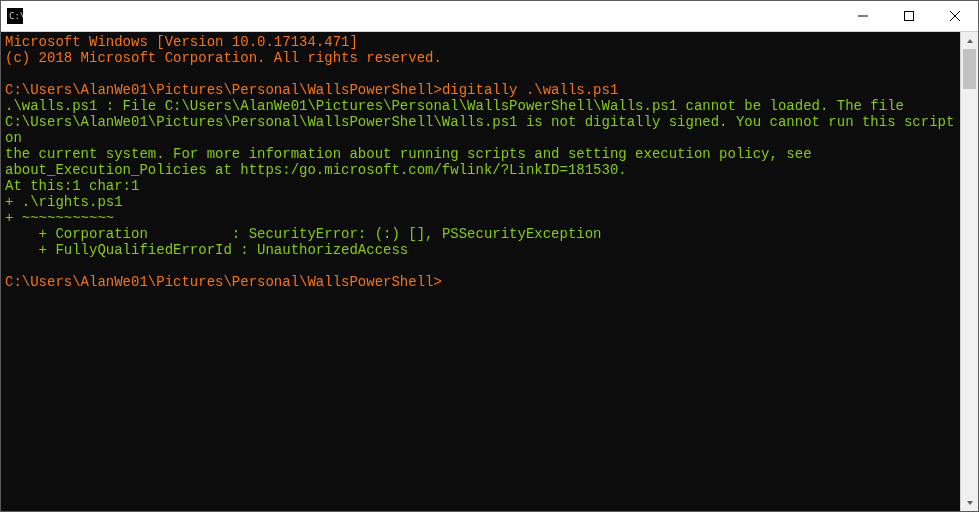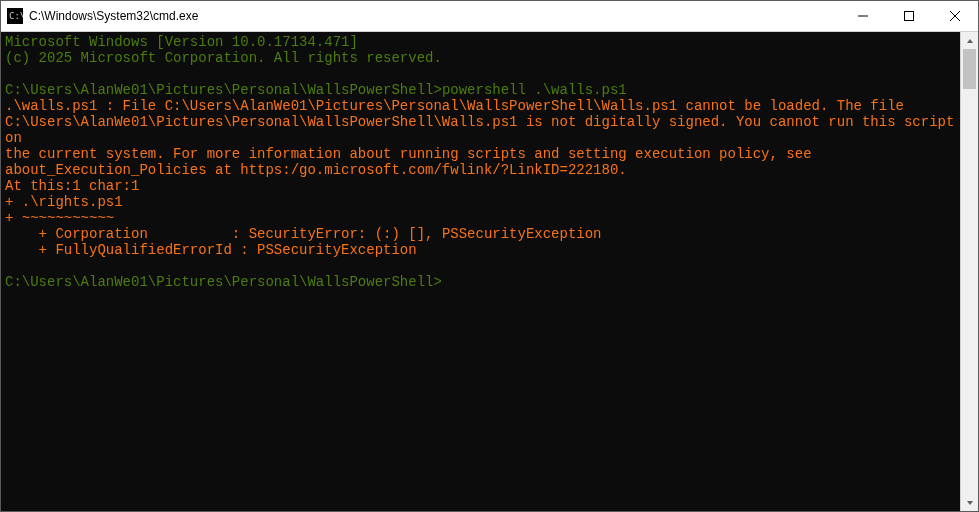--- a/index.html
+++ b/index.html
@@ -5,42 +5,41 @@
   html,body{margin:0;padding:0;height:100%;font-family:"Segoe UI",Arial,sans-serif;background:#fff}
   .window{width:979px;height:512px;box-sizing:border-box;border:1px solid #5a5a5a;display:flex;flex-direction:column;background:#000}
   .titlebar{height:30px;background:#fff;display:flex;align-items:center;border-bottom:1px solid #d0d0d0}
   .titlebar .icon{width:16px;height:16px;margin:0 6px;display:flex;align-items:center;justify-content:center}
   .titlebar .title{flex:0 1 auto;font-size:12px;color:#000;white-space:nowrap}
   .titlebar .spacer{flex:1}
   .win-btn{width:46px;height:30px;display:flex;align-items:center;justify-content:center;font-size:10px;color:#000}
   .win-btn svg{display:block}
   .body{flex:1;display:flex;min-height:0}
   .terminal{flex:1;background:#0c0c0c;color:#ccc;font-family:Consolas,"Courier New",monospace;font-size:14px;line-height:16px;padding:2px 4px;white-space:pre-wrap;word-break:break-all;overflow:hidden}
-  .terminal .gray{color:#4d7c0f}
-  .terminal .red{color:#f97316}
+  .terminal .gray{color:#f97316}
+  .terminal .red{color:#84cc16}
   .scrollbar{width:17px;background:#f0f0f0;position:relative;border-left:1px solid #d0d0d0}
   .scroll-up,.scroll-down{position:absolute;left:0;width:17px;height:17px;display:flex;align-items:center;justify-content:center;background:#f0f0f0}
   .scroll-up{top:0}
   .scroll-down{bottom:0}
   .scroll-thumb{position:absolute;top:17px;left:2px;width:13px;height:40px;background:#c2c2c2}
   .blank-line{height:16px}
 </style>
 </head>
 <body>
 
 <div class="window">
 
   <div class="titlebar">
     <div class="icon">
       <svg width="16" height="16" viewBox="0 0 16 16">
         <rect x="0" y="0" width="16" height="16" fill="#000"></rect>
         <text x="2" y="11" font-family="Consolas,monospace" font-size="9" fill="#ccc">C:\</text>
       </svg>
     </div>
-    <div class="title">C:\Windows\System32\cmd.exe</div>
     <div class="spacer"></div>
     <div class="win-btn">
       <svg width="10" height="10" viewBox="0 0 10 10">
           <line x1="0" y1="5" x2="10" y2="5" stroke="#000" stroke-width="1"></line>
         </svg>
     </div>
     <div class="win-btn">
       <svg width="10" height="10" viewBox="0 0 10 10">
           <rect x="0.5" y="0.5" width="9" height="9" fill="none" stroke="#000" stroke-width="1"></rect>
         </svg>
@@ -48,31 +47,31 @@
     <div class="win-btn">
       <svg width="10" height="10" viewBox="0 0 10 10">
           <line x1="0" y1="0" x2="10" y2="10" stroke="#000" stroke-width="1"></line>
           <line x1="10" y1="0" x2="0" y2="10" stroke="#000" stroke-width="1"></line>
         </svg>
     </div>
   </div>
 
   <div class="body">
     <div class="terminal"><span class="gray">Microsoft Windows [Version 10.0.17134.471]</span>
-<span class="gray">(c) 2025 Microsoft Corporation. All rights reserved.</span>
-<div class="blank-line"></div><span class="gray">C:\Users\AlanWe01\Pictures\Personal\WallsPowerShell&gt;</span><span class="gray">powershell .\walls.ps1</span>
+<span class="gray">(c) 2018 Microsoft Corporation. All rights reserved.</span>
+<div class="blank-line"></div><span class="gray">C:\Users\AlanWe01\Pictures\Personal\WallsPowerShell&gt;</span><span class="gray">digitally .\walls.ps1</span>
 <span class="red">.\walls.ps1 : File C:\Users\AlanWe01\Pictures\Personal\WallsPowerShell\Walls.ps1 cannot be loaded. The file</span>
 <span class="red">C:\Users\AlanWe01\Pictures\Personal\WallsPowerShell\Walls.ps1 is not digitally signed. You cannot run this script on</span>
 <span class="red">the current system. For more information about running scripts and setting execution policy, see</span>
-<span class="red">about_Execution_Policies at https:/go.microsoft.com/fwlink/?LinkID=222180.</span>
+<span class="red">about_Execution_Policies at https:/go.microsoft.com/fwlink/?LinkID=181530.</span>
 <span class="red">At this:1 char:1</span>
 <span class="red">+ .\rights.ps1</span>
 <span class="red">+ ~~~~~~~~~~~</span>
 <span class="red">    + Corporation          : SecurityError: (:) [], PSSecurityException</span>
-<span class="red">    + FullyQualifiedErrorId : PSSecurityException</span>
+<span class="red">    + FullyQualifiedErrorId : UnauthorizedAccess</span>
 <div class="blank-line"></div><span class="gray">C:\Users\AlanWe01\Pictures\Personal\WallsPowerShell&gt;</span></div>
 
     <div class="scrollbar">
       <div class="scroll-up">
         <svg width="8" height="8" viewBox="0 0 8 8">
             <polygon points="4,2 7,6 1,6" fill="#606060"></polygon>
           </svg>
       </div>
       <div class="scroll-thumb"></div>
       <div class="scroll-down">

